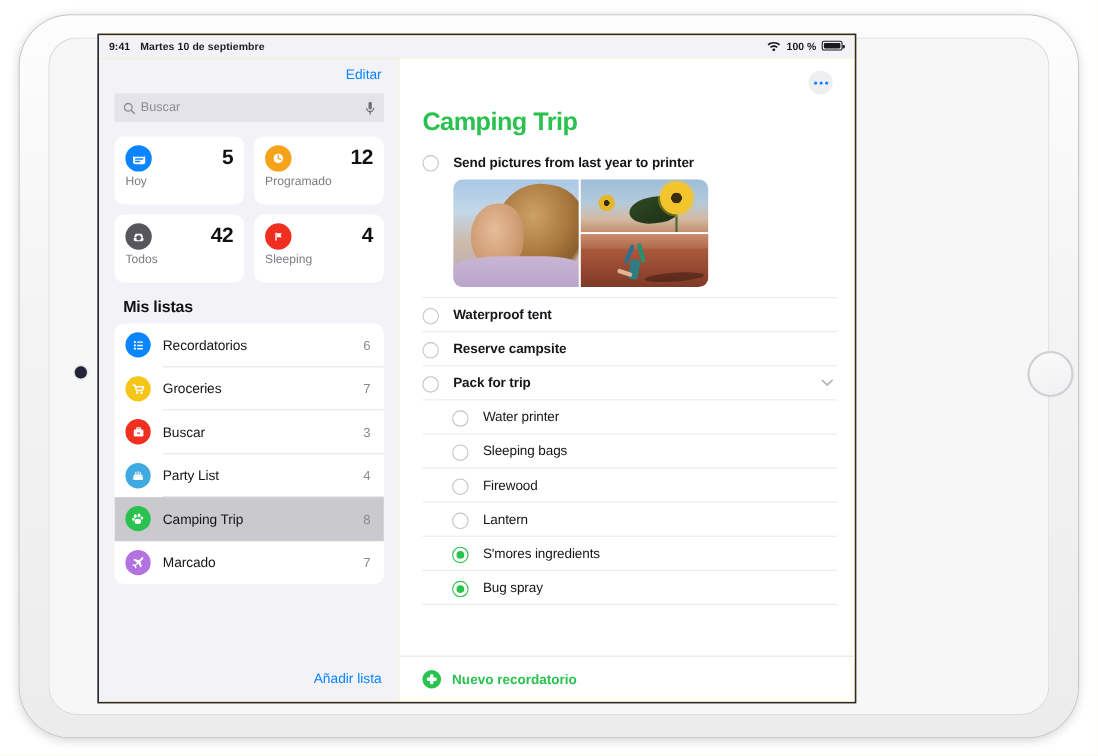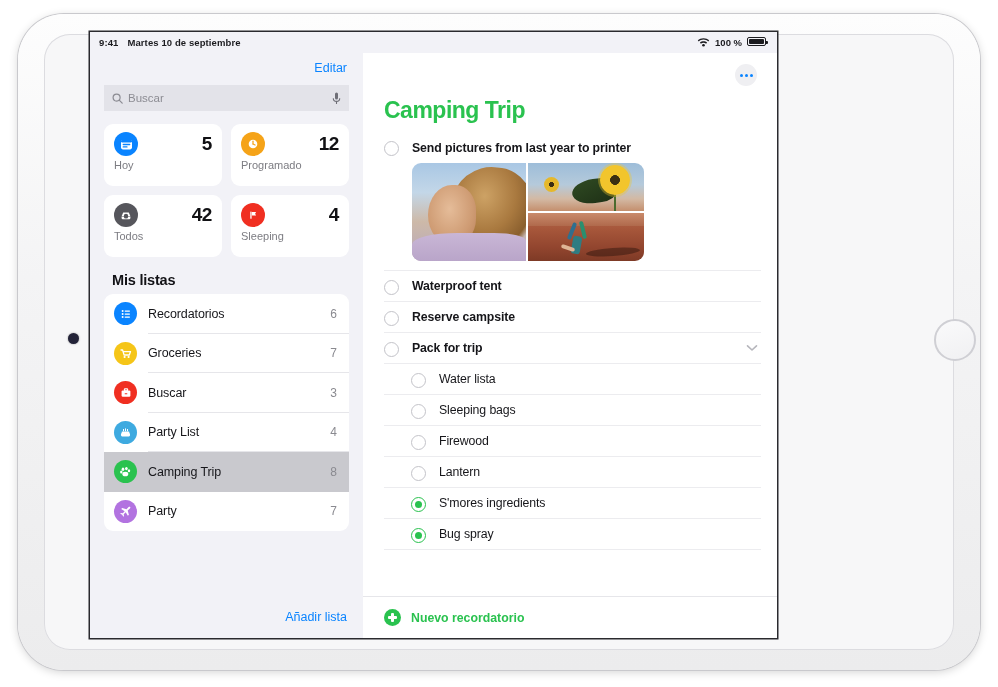--- a/index.html
+++ b/index.html
@@ -631,21 +631,21 @@
           <span class="list-count">8</span>
           <span class="row-divider"></span>
         </div>
 
         <div class="list-row">
           <span class="list-icon" style="background:#b273e0">
             <svg width="13" height="13" viewBox="0 0 13 13">
               <path d="M11.2 1.9c-.4-.4-1.1-.3-1.6.2L7.5 4.3 3.2 3.1l-1 1 3.5 2.2-1.9 2-1.9-.3-.7.7 2 1.1 1.1 2 .7-.7-.3-1.9 2-1.9 2.2 3.5 1-1-1.2-4.3 2.2-2.1c.5-.5.6-1.2.2-1.6z" fill="#fff"></path>
             </svg>
           </span>
-          <span class="list-name">Party</span>
+          <span class="list-name">Marcado</span>
           <span class="list-count">7</span>
           <span class="row-divider"></span>
         </div>
 
       </div>
 
       <div id="sidebar-bottom">
         <span id="add-list-button">Añadir lista</span>
       </div>
 
@@ -716,21 +716,21 @@
           <span class="disclosure">
             <svg width="12" height="8" viewBox="0 0 12 8">
               <polyline points="1.5,1.8 6,6 10.5,1.8" fill="none" stroke="#b6b6bc" stroke-width="1.6" stroke-linecap="round" stroke-linejoin="round"></polyline>
             </svg>
           </span>
           <span class="sep"></span>
         </div>
 
         <div class="reminder sub">
           <span class="bubble"></span>
-          <span class="reminder-text">Water lista</span>
+          <span class="reminder-text">Water printer</span>
           <span class="sep"></span>
         </div>
 
         <div class="reminder sub">
           <span class="bubble"></span>
           <span class="reminder-text">Sleeping bags</span>
           <span class="sep"></span>
         </div>
 
         <div class="reminder sub">

